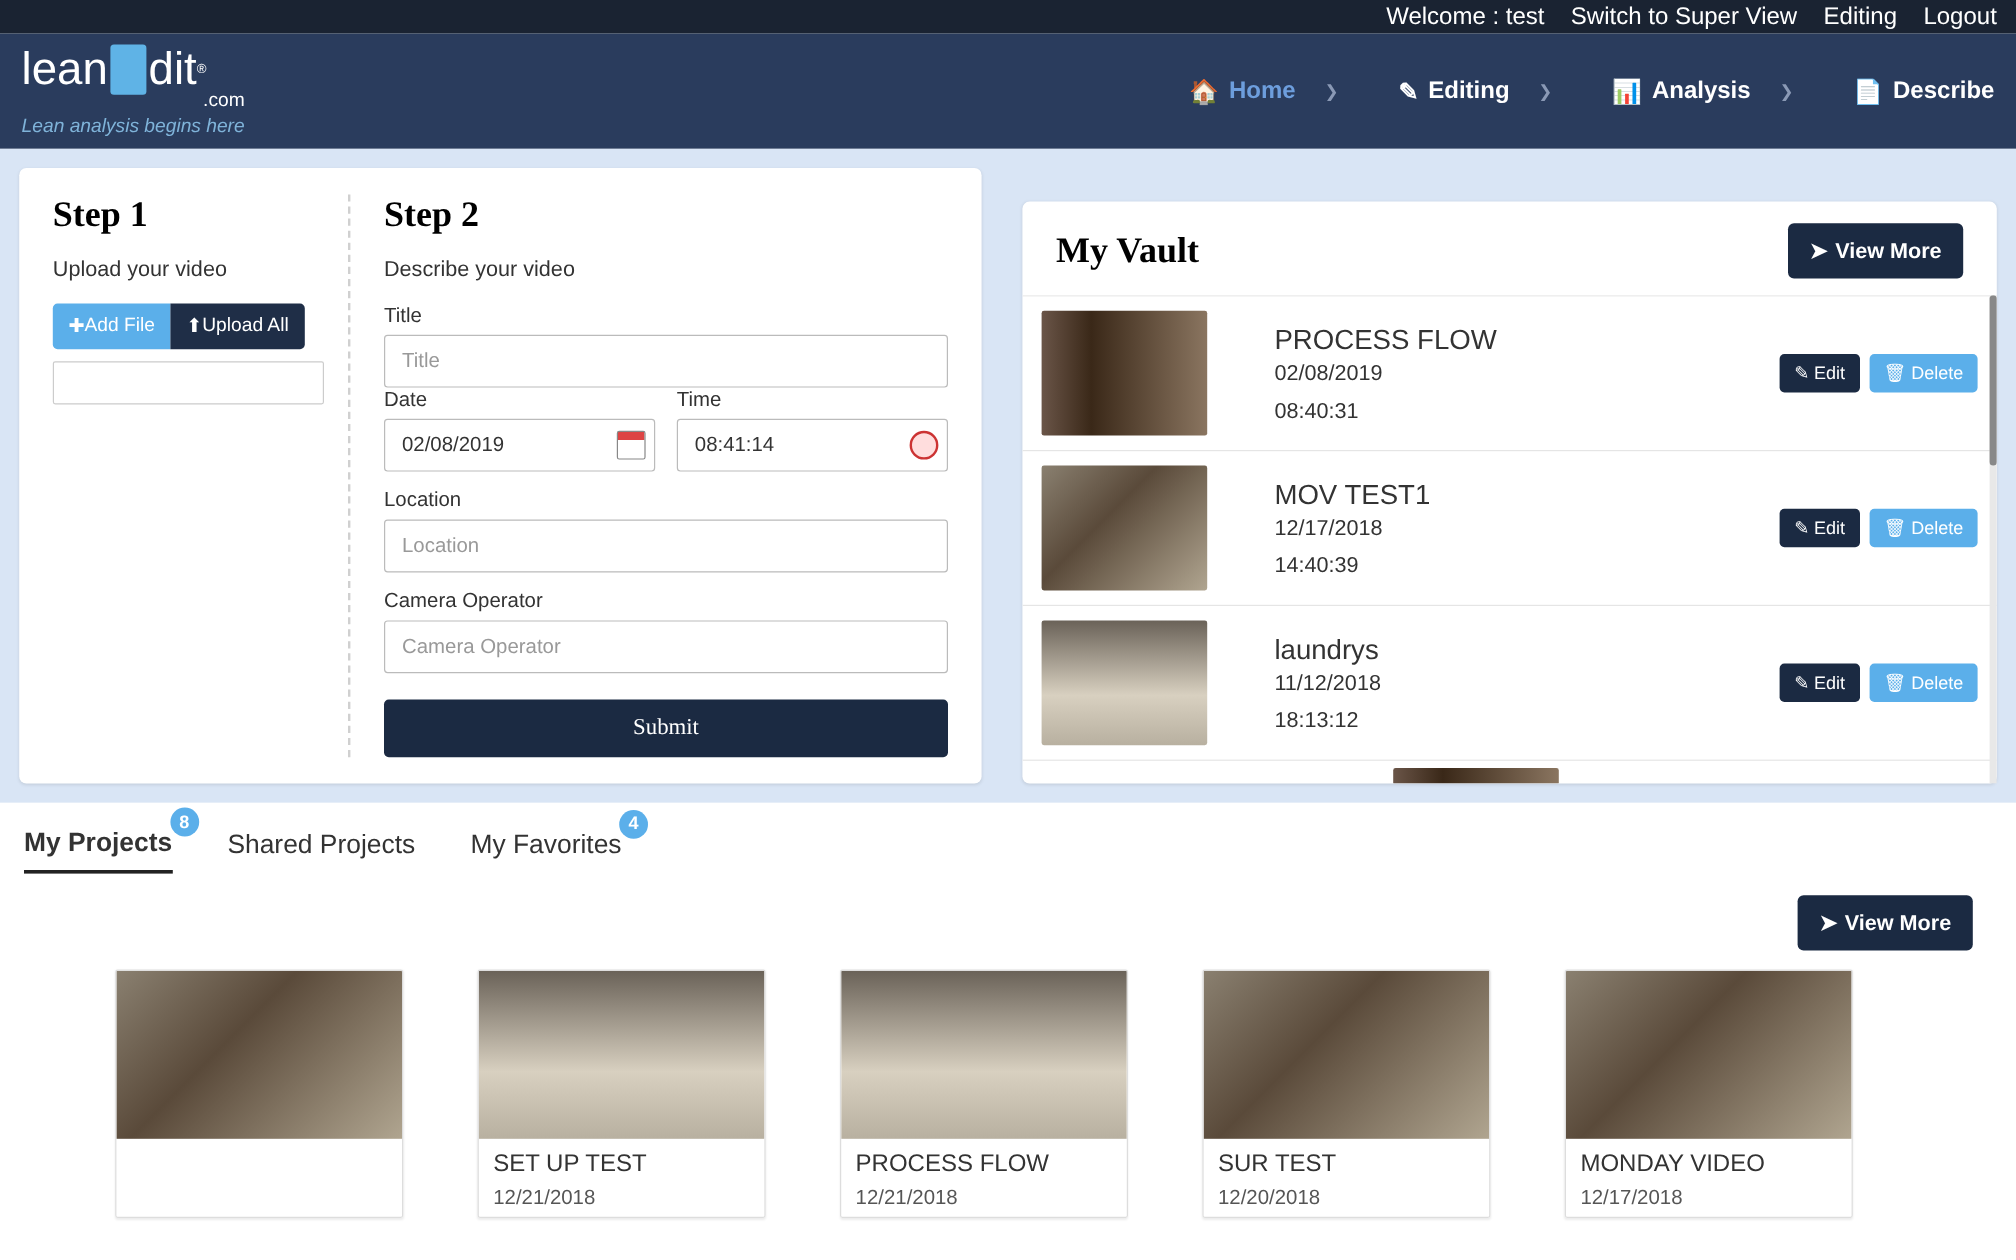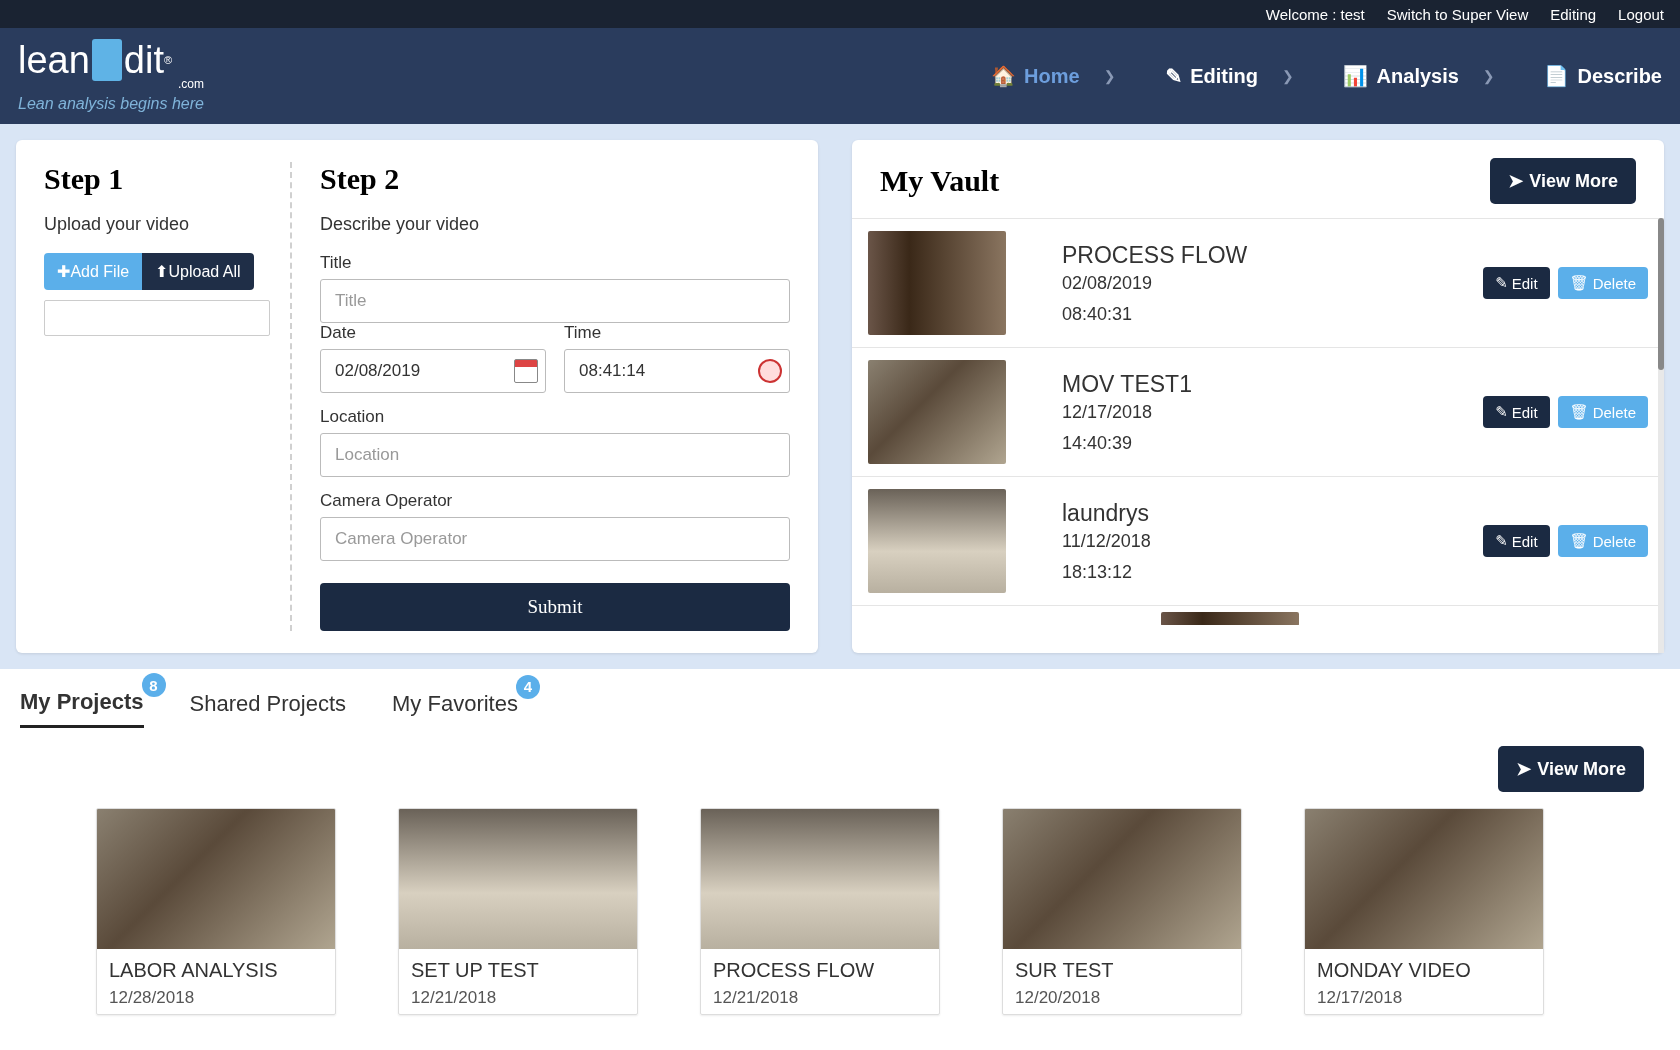--- a/index.html
+++ b/index.html
@@ -1,30 +1,30 @@
 <!DOCTYPE html>
 <html><head>
 <meta charset="utf-8">
 <style>
 * { box-sizing: border-box; margin: 0; padding: 0; }
 body { font-family: -apple-system, BlinkMacSystemFont, "Segoe UI", Arial, sans-serif; background: #fff; width: 1680px; }
-.topbar { background: #1a2332; color: #fff; height: 28px; display: flex; justify-content: flex-end; align-items: center; padding: 0 16px; font-size: 15px; }
+.topbar { background: #1a2332; color: #fff; height: 28px; display: flex; justify-content: flex-end; align-items: center; padding: 0 16px; font-size: 20px; }
 .topbar span, .topbar a { color: #fff; margin-left: 22px; text-decoration: none; }
 .navbar { background: #2a3c5d; height: 96px; display: flex; align-items: center; justify-content: space-between; padding: 0 18px; }
 .logo { display: flex; flex-direction: column; color: #fff; }
 .logo-main { font-size: 38px; font-weight: 300; display: flex; align-items: center; line-height:1;text-align:right; }
 .logo-main .e { color: #fff; font-weight: 400; }
 .logo-film { display:inline-block; width:30px; height:42px; background:linear-gradient(#5fb3e6,#5fb3e6); position:relative; margin:0 2px; border-radius:3px;}
 .logo-tag { font-size: 16px; font-style: italic; color: #7fb3d9; margin-top:4px; }
 .navlinks { display: flex; align-items: center; }
 .navitem { display: flex; align-items: center; color: #fff; font-size: 20px; font-weight: 600; margin-left: 50px; text-decoration: none; }
 .navitem.active { color: #6d9edd; }
 .navitem .icon { margin-right: 8px; }
 .chev { color: #8a99b5; font-size: 14px; margin-left: 24px; }
-.content-row { display: flex; padding: 16px; gap: 34px; background:#d9e5f5; }
+.content-row { display: flex; padding: 16px; gap: 34px; background:#d9e5f5;align-items:flex-end; }
 .card { background: #fff; border-radius: 6px; box-shadow: 0 1px 3px rgba(0,0,0,0.1); }
 .upload-card { flex: 0 0 802px; display: flex; padding: 22px 28px; }
 .step1 { width: 248px; border-right: 2px dashed #d0d0d0; padding-right: 20px; }
 .step2 { flex: 1; padding-left: 28px; }
 .step-title { font-size: 30px; font-weight: 700; font-family: Georgia, serif; margin-bottom: 18px; }
 .step-sub { font-size: 18px; color: #333; margin-bottom: 18px; }
 .btn-group { display: flex; }
 .btn { display: inline-flex; align-items: center; padding: 9px 13px; font-size: 16px; border: none; cursor: pointer; }
 .btn-blue { background: #5bafea; color: #fff; border-radius: 4px 0 0 4px; }
 .btn-dark { background: #1f2e47; color: #fff; border-radius: 0 4px 4px 0; }
@@ -84,21 +84,21 @@
 </div>
 
 <div class="navbar">
   <div class="logo">
     <div class="logo-main">
       <span>lean</span>
         <span class="logo-film"></span>
         <span class="e">dit</span>
         <sup style="font-size:11px">®</sup>
     </div>
-    <div style="text-align:right; font-size:12px; margin-top:-4px;">.com</div>
+    <div style="text-align:right; font-size:16px; margin-top:-4px;">.com</div>
     <div class="logo-tag">Lean analysis begins here</div>
   </div>
   <div class="navlinks">
     <a class="navitem active">
         <span class="icon">🏠</span>
         <span>Home</span>
       </a>
     <span class="chev">❯</span>
     <a class="navitem">
         <span class="icon">✎</span>
@@ -233,24 +233,20 @@
   </div>
   <div class="projects-viewmore">
     <button class="viewmore-btn">
         <span>➤</span>
         <span>View More</span>
       </button>
   </div>
   <div class="projects-row" id="projects-row">
       <div class="project-card">
     <div class="project-thumb thumb-kitchen"></div>
-    <div class="project-body">
-      <div class="project-title">LABOR ANALYSIS</div>
-      <div class="project-date">12/28/2018</div>
-    </div>
       </div>
       <div class="project-card">
     <div class="project-thumb thumb-laundry"></div>
     <div class="project-body">
       <div class="project-title">SET UP TEST</div>
       <div class="project-date">12/21/2018</div>
     </div>
       </div>
       <div class="project-card">
     <div class="project-thumb thumb-laundry"></div>

